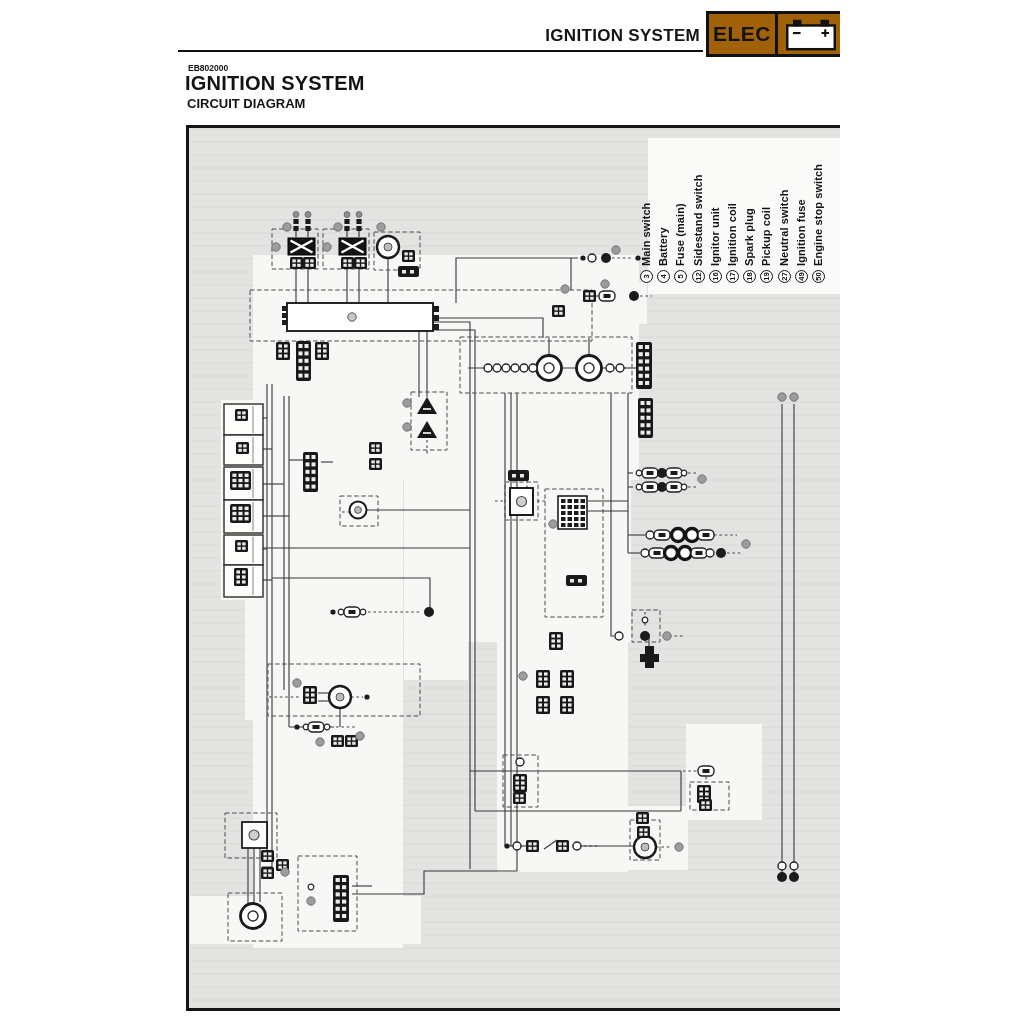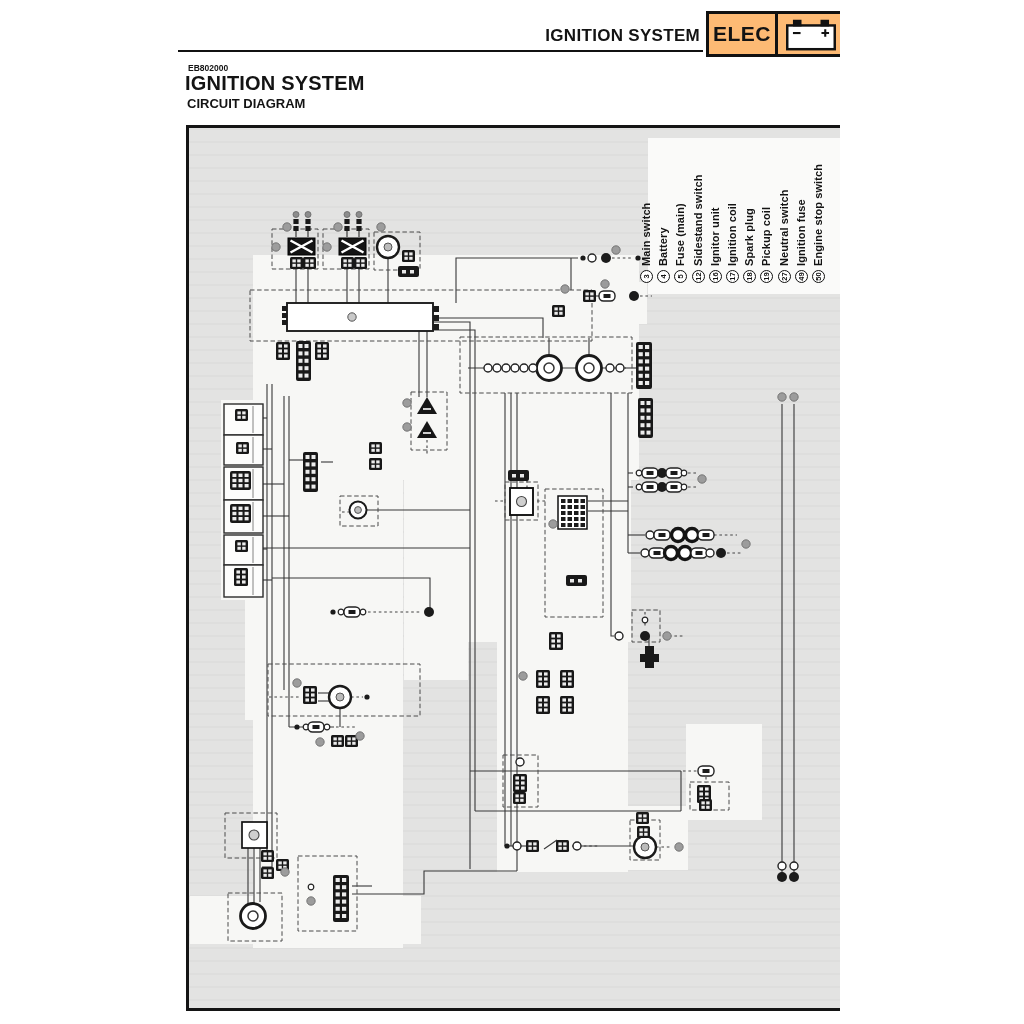--- a/index.html
+++ b/index.html
@@ -4,21 +4,21 @@
 <style>
   html,body{margin:0;padding:0;background:#fff;}
   .page{position:relative;width:840px;height:1024px;background:#ffffff;
         font-family:"Liberation Sans","DejaVu Sans",sans-serif;color:#131313;overflow:hidden;}
 
   
   .hdr-rule{position:absolute;left:178px;top:50px;width:525px;height:0;border-top:2.5px solid #111;}
   .hdr-title{position:absolute;left:178px;top:26px;width:522px;text-align:right;
              font-size:17px;font-weight:800;letter-spacing:.3px;}
   .badge{position:absolute;top:11px;height:46px;border:3px solid #111;box-sizing:border-box;
-         display:flex;align-items:center;justify-content:center;background:#fdba74;}
+         display:flex;align-items:center;justify-content:center;background:#a16207;}
   .badge-elec{left:706px;width:72px;font-size:21px;font-weight:800;letter-spacing:.5px;}
   .badge-batt{left:775px;width:72px;}
 
   
   .tb-code{position:absolute;left:188px;top:63px;font-size:8.5px;font-weight:700;}
   .tb-heading{position:absolute;left:185px;top:72px;font-size:20px;font-weight:800;letter-spacing:.2px;}
   .tb-sub{position:absolute;left:187px;top:96px;font-size:13px;font-weight:800;}
 
   
   .frame{position:absolute;left:186px;top:125px;width:671px;height:886px;box-sizing:border-box;

